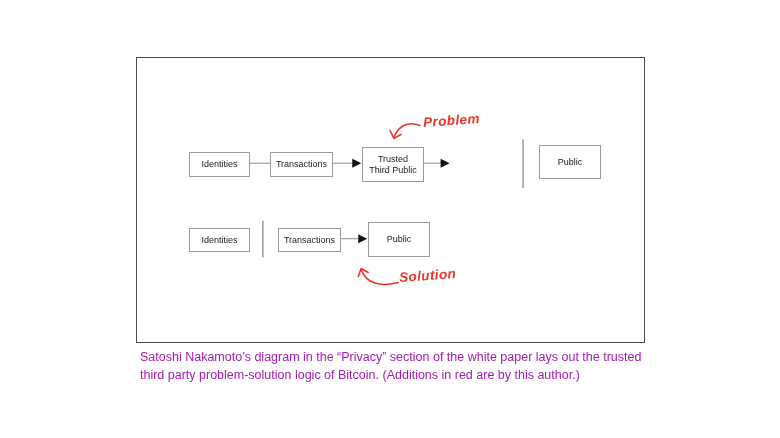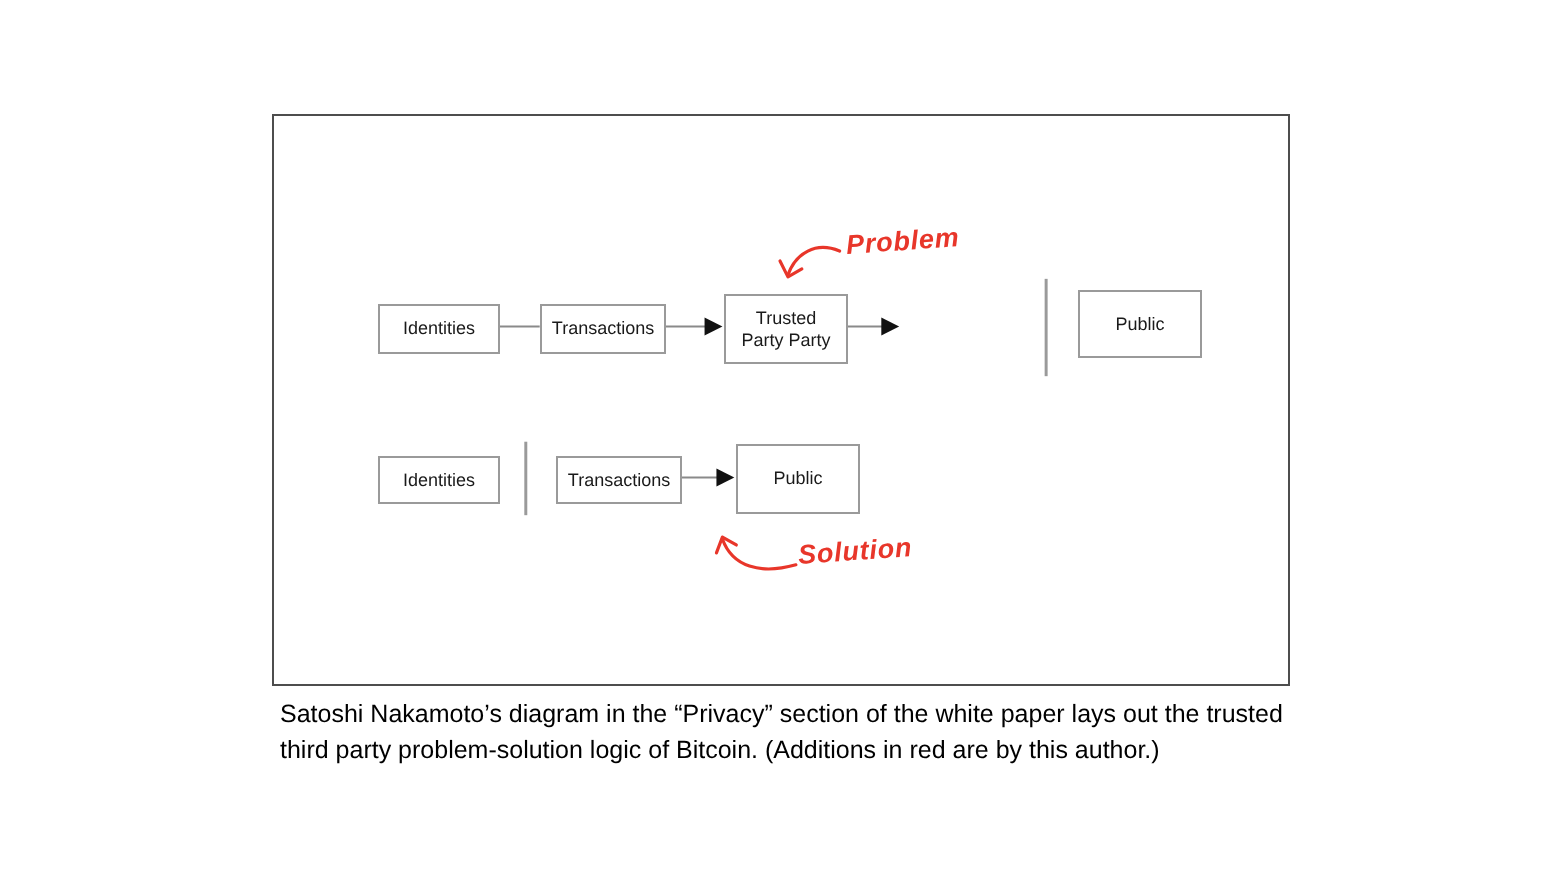--- a/index.html
+++ b/index.html
@@ -26,21 +26,21 @@
     display:flex;align-items:center;justify-content:center;text-align:center;
     font-size:9px;line-height:10.5px;color:var(--text-dark);padding:0 5px;
   }
   .annotation{
     position:absolute;color:var(--annotation-red);
     font-style:italic;font-weight:600;font-size:13.5px;letter-spacing:0.4px;
     transform:rotate(-4deg);white-space:nowrap;
   }
   .caption{
     position:absolute;left:140px;top:349px;width:505px;
-    font-size:12.5px;line-height:17.5px;color:#000000;margin:0;
+    font-size:12.5px;line-height:17.5px;color:#a21caf;margin:0;
   }
 </style>
 </head>
 <body>
 
 <div class="canvas">
 
   <div class="frame">
 
     <svg class="connectors" viewBox="0 0 509 286">
@@ -72,21 +72,21 @@
       </g>
     </svg>
 
     <div class="node" style="left:52px;top:94px;width:61px;height:25px">
       <span>Identities</span>
     </div>
     <div class="node" style="left:133px;top:94px;width:63px;height:25px">
       <span>Transactions</span>
     </div>
     <div class="node" style="left:225px;top:89px;width:62px;height:35px">
-      <span>Trusted Party Party</span>
+      <span>Trusted Third Public</span>
     </div>
     <div class="node" style="left:402px;top:87px;width:62px;height:34px">
       <span>Public</span>
     </div>
 
     <div class="node" style="left:52px;top:170px;width:61px;height:24px">
       <span>Identities</span>
     </div>
     <div class="node" style="left:141px;top:170px;width:63px;height:24px">
       <span>Transactions</span>

